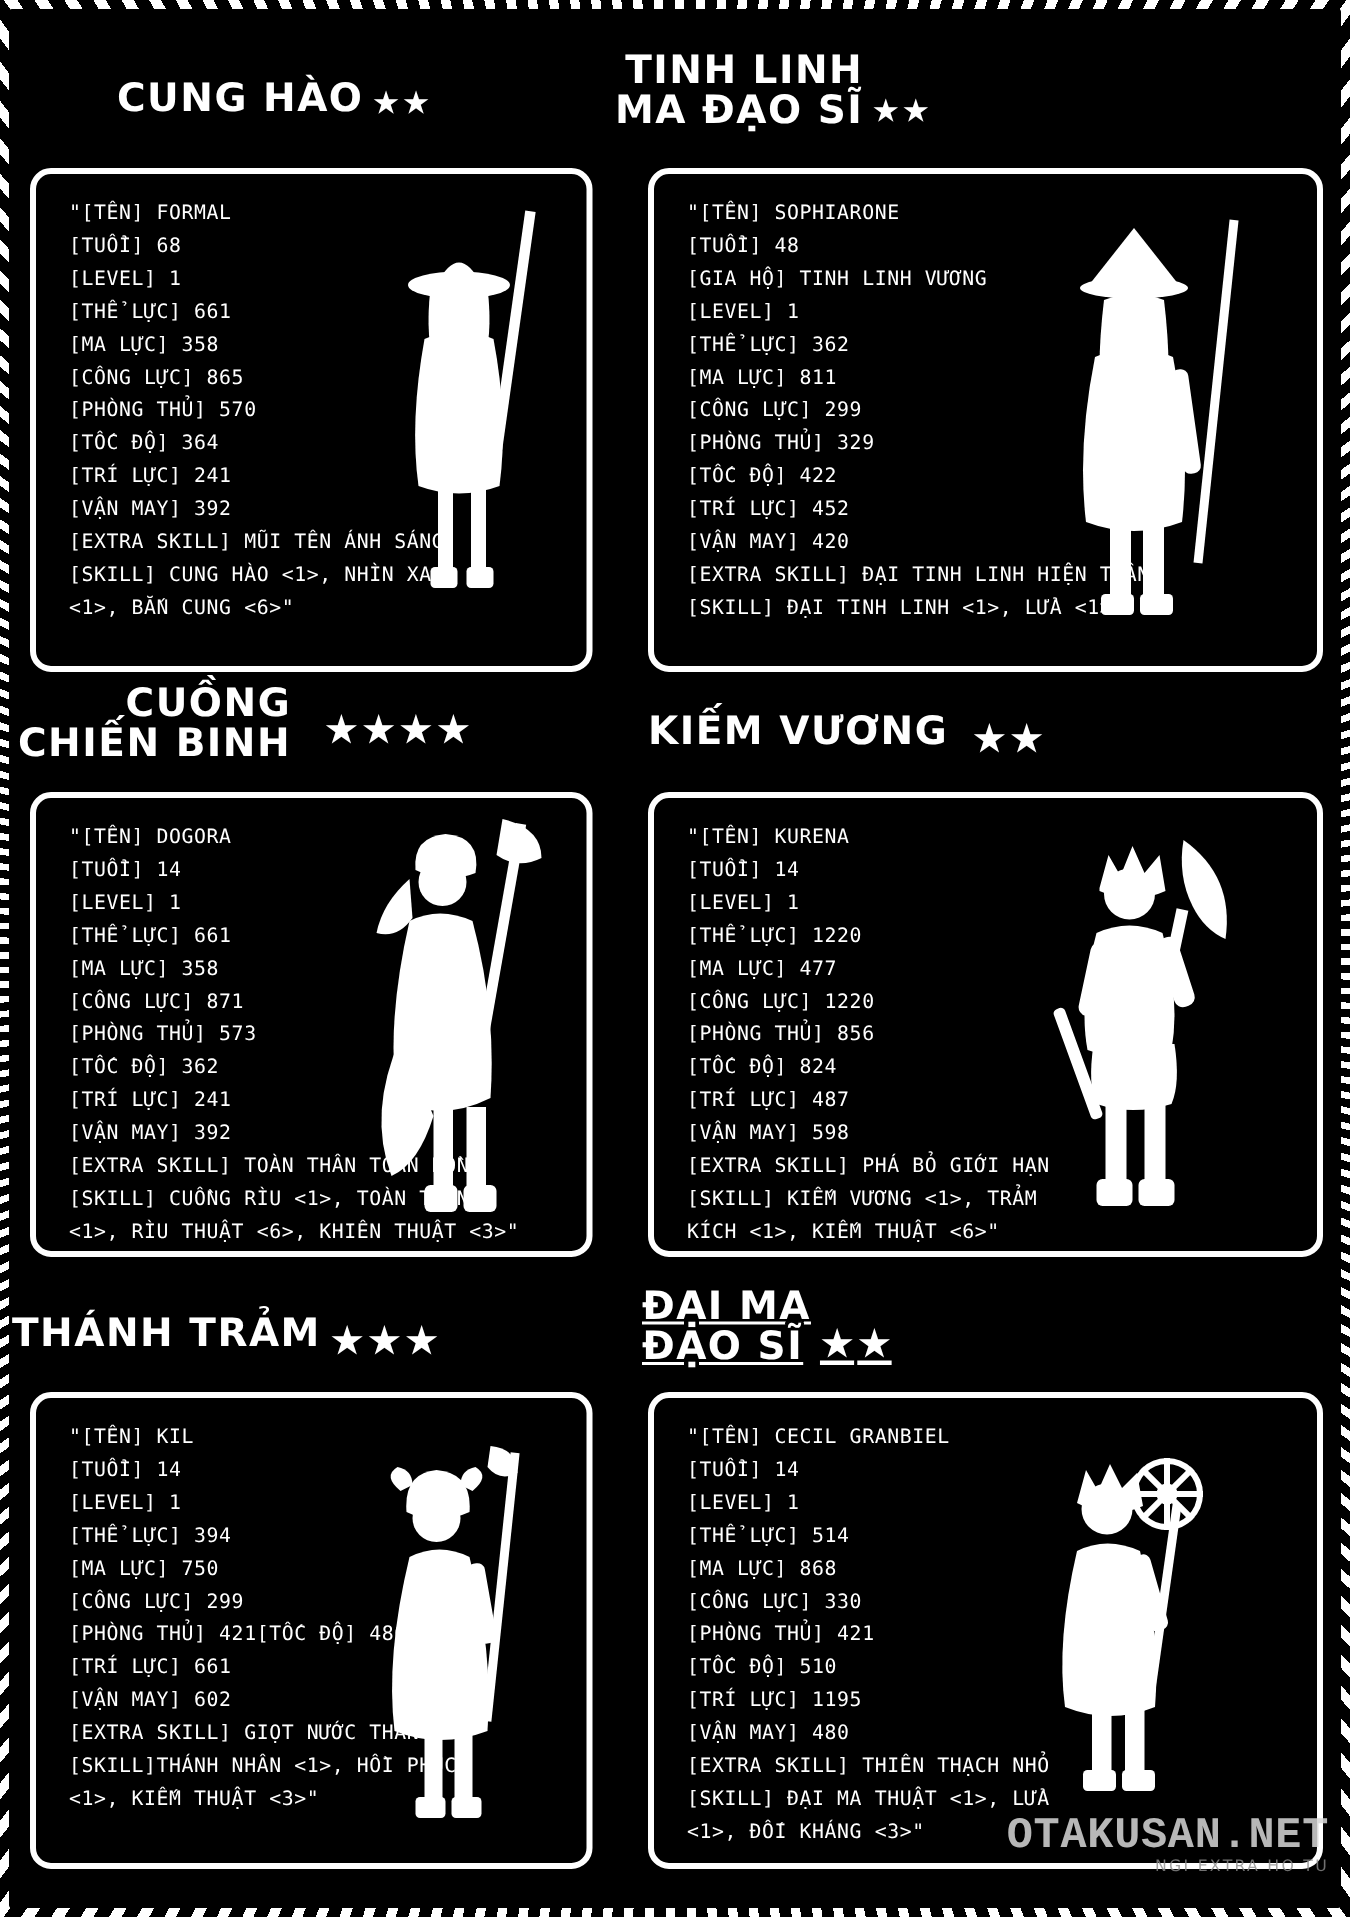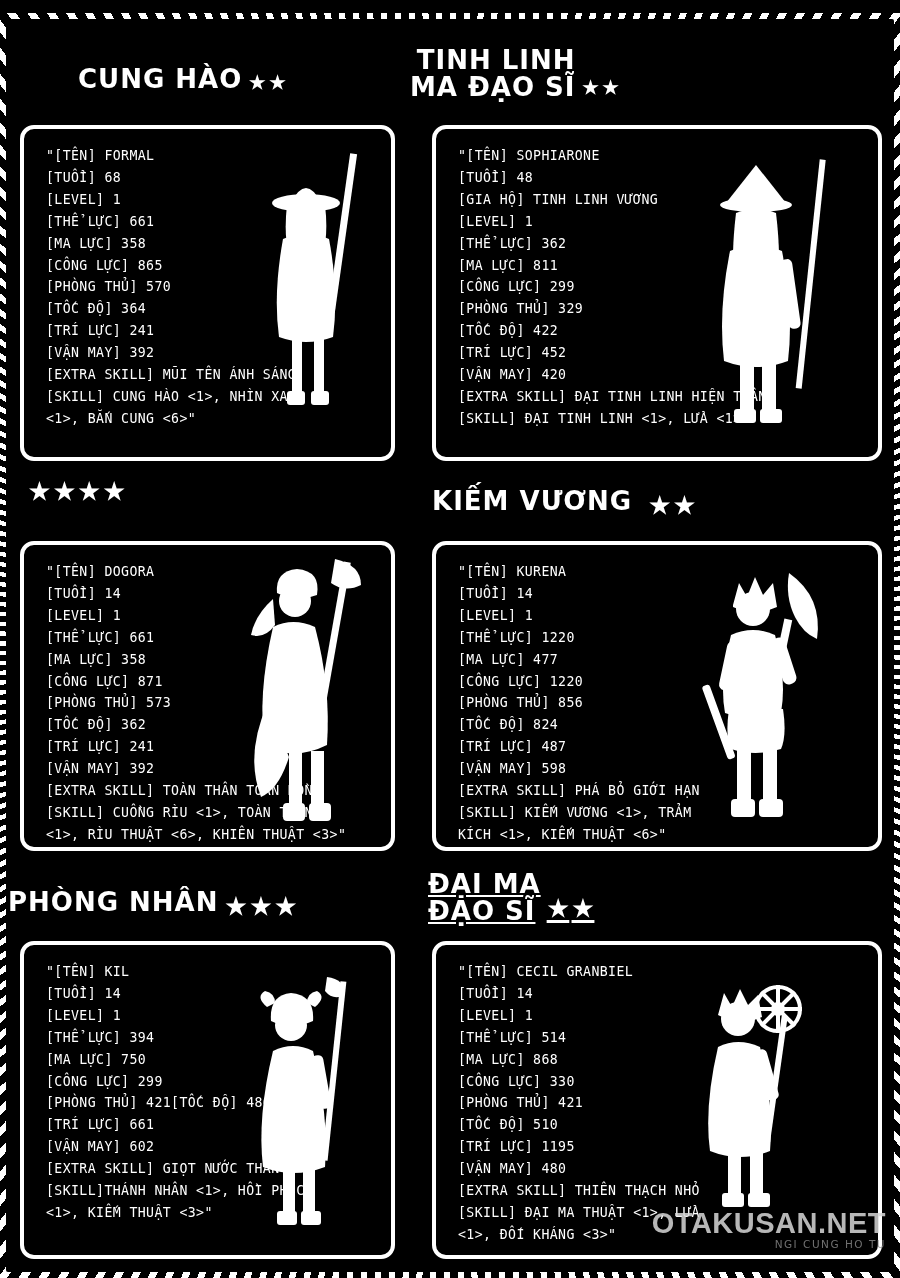--- a/index.html
+++ b/index.html
@@ -15,21 +15,20 @@
     font-family: "DejaVu Sans Mono", monospace;
     color: #fff;
   }
 
   
   .page {
     position: absolute;
     inset: 0;
     background: #000;
     overflow: hidden;
-    margin-top: 13px;
   }
   .frame-white {
     position: absolute;
     inset: 0;
     background:
       repeating-conic-gradient(from 0deg at 50% 50%,
         #ffffff 0deg 0.55deg, #000000 0.55deg 1.25deg);
     opacity: 1;
   }
   .frame-inner-black {
@@ -100,21 +99,21 @@
 
   
   .watermark {
     position: absolute;
     right: 14px;
     bottom: 28px;
     text-align: right;
     z-index: 6;
   }
   .wm-main {
-    font-family: Liberation Sans, sans-serif;
+    font-family: Liberation Mono, monospace;
     font-weight: bold;
     font-size: 29px;
     color: #d8d8d8;
     letter-spacing: 0.5px;
     opacity: .85;
   }
   .wm-sub {
     font-family: "DejaVu Sans", sans-serif;
     font-size: 10.5px;
     color: #8d8d8d;
@@ -141,38 +140,40 @@
   <div class="heading" style="left:410px; top:34px;text-align:right;">
     <div class="heading-text">TINH LINH
 MA ĐẠO SĨ</div>
     <div class="stars" style="align-self:flex-end; margin-bottom:2px;">
       <span class="star">★</span>
       <span class="star">★</span>
     </div>
   </div>
 
   <div class="heading" style="left:12px; top:456px;">
+    <div class="heading-text" style="text-align:right;">CUỒNG
+CHIẾN BINH</div>
     <div class="stars big" style="margin-left:16px;">
       <span class="star">★</span>
       <span class="star">★</span>
       <span class="star">★</span>
       <span class="star">★</span>
     </div>
   </div>
 
   <div class="heading" style="left:432px; top:470px;justify-content:flex-end;">
     <div class="heading-text">KIẾM VƯƠNG</div>
     <div class="stars big" style="margin-left:10px;">
       <span class="star">★</span>
       <span class="star">★</span>
     </div>
   </div>
 
   <div class="heading" style="left:8px; top:871px;">
-    <div class="heading-text">PHÒNG NHÂN</div>
+    <div class="heading-text">THÁNH TRẢM</div>
     <div class="stars big">
       <span class="star">★</span>
       <span class="star">★</span>
       <span class="star">★</span>
     </div>
   </div>
 
   <div class="heading" style="left:428px; top:858px;text-decoration:underline;">
     <div class="heading-text">ĐẠI MA
 ĐẠO SĨ</div>
@@ -424,15 +425,15 @@
 [TỐC ĐỘ] 510
 [TRÍ LỰC] 1195
 [VẬN MAY] 480
 [EXTRA SKILL] THIÊN THẠCH NHỎ
 [SKILL] ĐẠI MA THUẬT &lt;1&gt;, LỬA
 &lt;1&gt;, ĐỐI KHÁNG &lt;3&gt;"</div>
   </div>
 
   <div class="watermark">
     <div class="wm-main">OTAKUSAN.NET</div>
-    <div class="wm-sub">NGI CUNG HO TU</div>
+    <div class="wm-sub">NGI EXTRA HO TU</div>
   </div>
 </div>
 
 </body></html>

